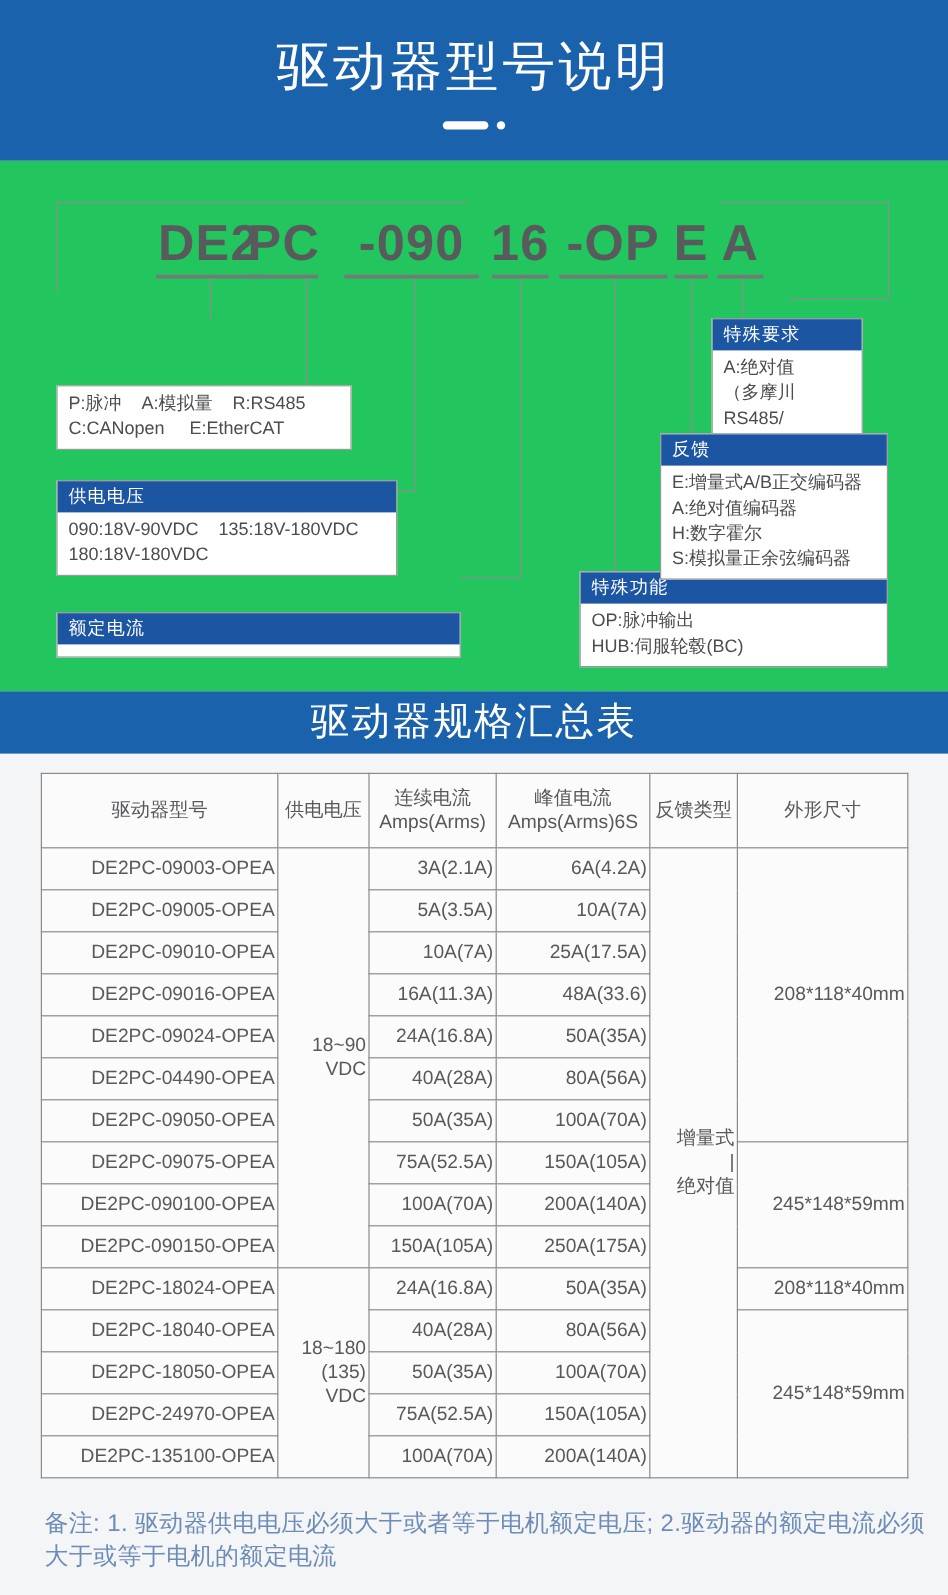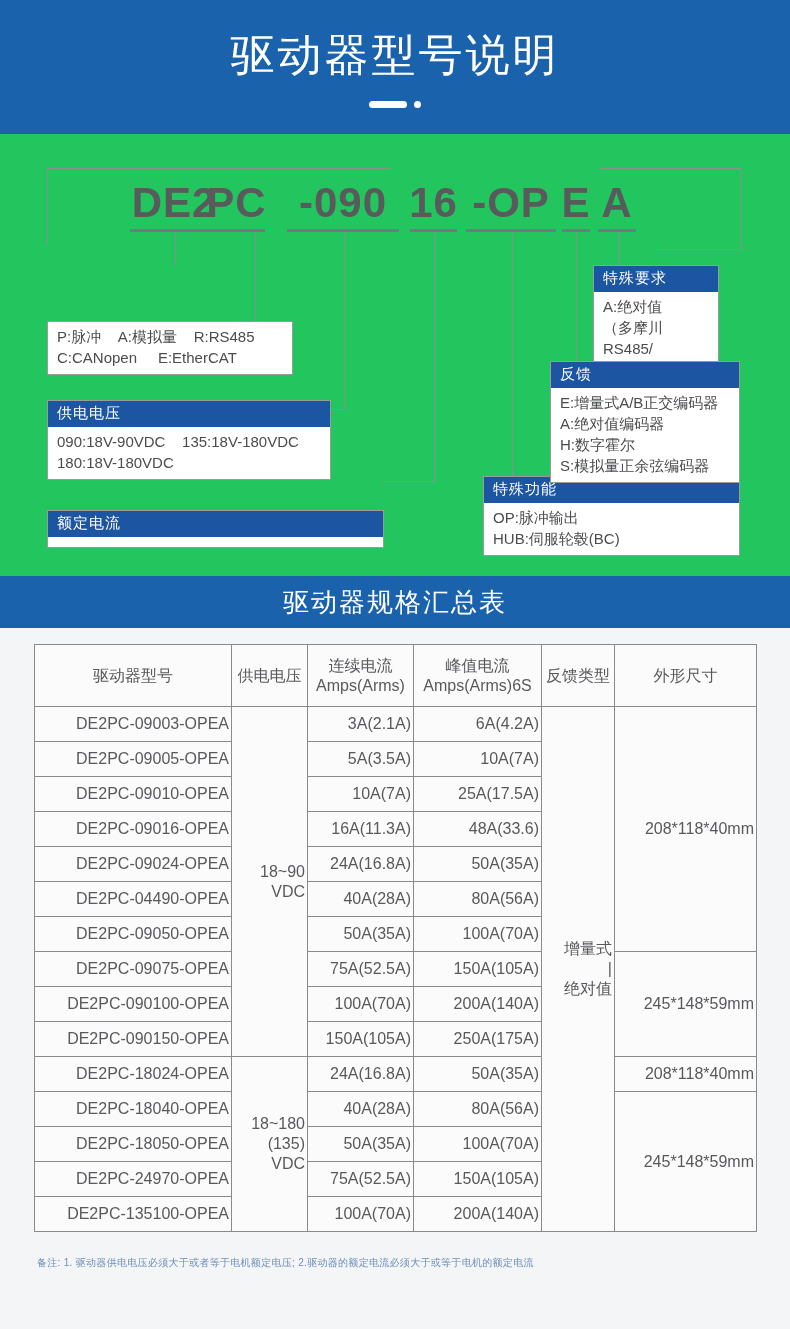--- a/index.html
+++ b/index.html
@@ -43,21 +43,21 @@
   .callout-body{padding:4px 9px 6px 9px;}
   .callout-line{
     font-size:15px;color:#4b4c4e;line-height:1.4;white-space:pre-wrap;
   }
 
   
   .banner2{
     height:52px;background:#1b62ad;
     display:flex;align-items:center;justify-content:center;
   }
-  .banner2 h2{margin:0;color:#ffffff;font-size:26px;font-weight:normal;letter-spacing:2px;}
+  .banner2 h2{margin:0;color:#ffffff;font-size:32px;font-weight:normal;letter-spacing:2px;}
 
   
   .table-wrap{padding:16px 0 0 34px;}
   table.spec{
     border-collapse:collapse;table-layout:fixed;
     background:#fbfbfc;
   }
   table.spec th,table.spec td{
     border:1px solid #8a8a8a;
     font-size:16px;font-weight:normal;color:#58595b;
@@ -68,21 +68,21 @@
   table.spec th{height:62px;}
   table.spec td{height:35px;text-align:right;}
   col.c-model{width:197px;}
   col.c-volt{width:76px;}
   col.c-cont{width:106px;}
   col.c-peak{width:128px;}
   col.c-fb{width:73px;}
   col.c-dim{width:142px;}
 
   .footnote{
-    margin:24px 0 0 3px;font-size:10px;color:#6d8db8;letter-spacing:0.3px;
+    margin:24px 0 0 3px;font-size:20px;color:#6d8db8;letter-spacing:0.3px;
   }
 </style>
 </head>
 <body>
 
 <div class="page">
 
   <header class="banner1">
     <h1>驱动器型号说明</h1>
     <div class="title-dash">

